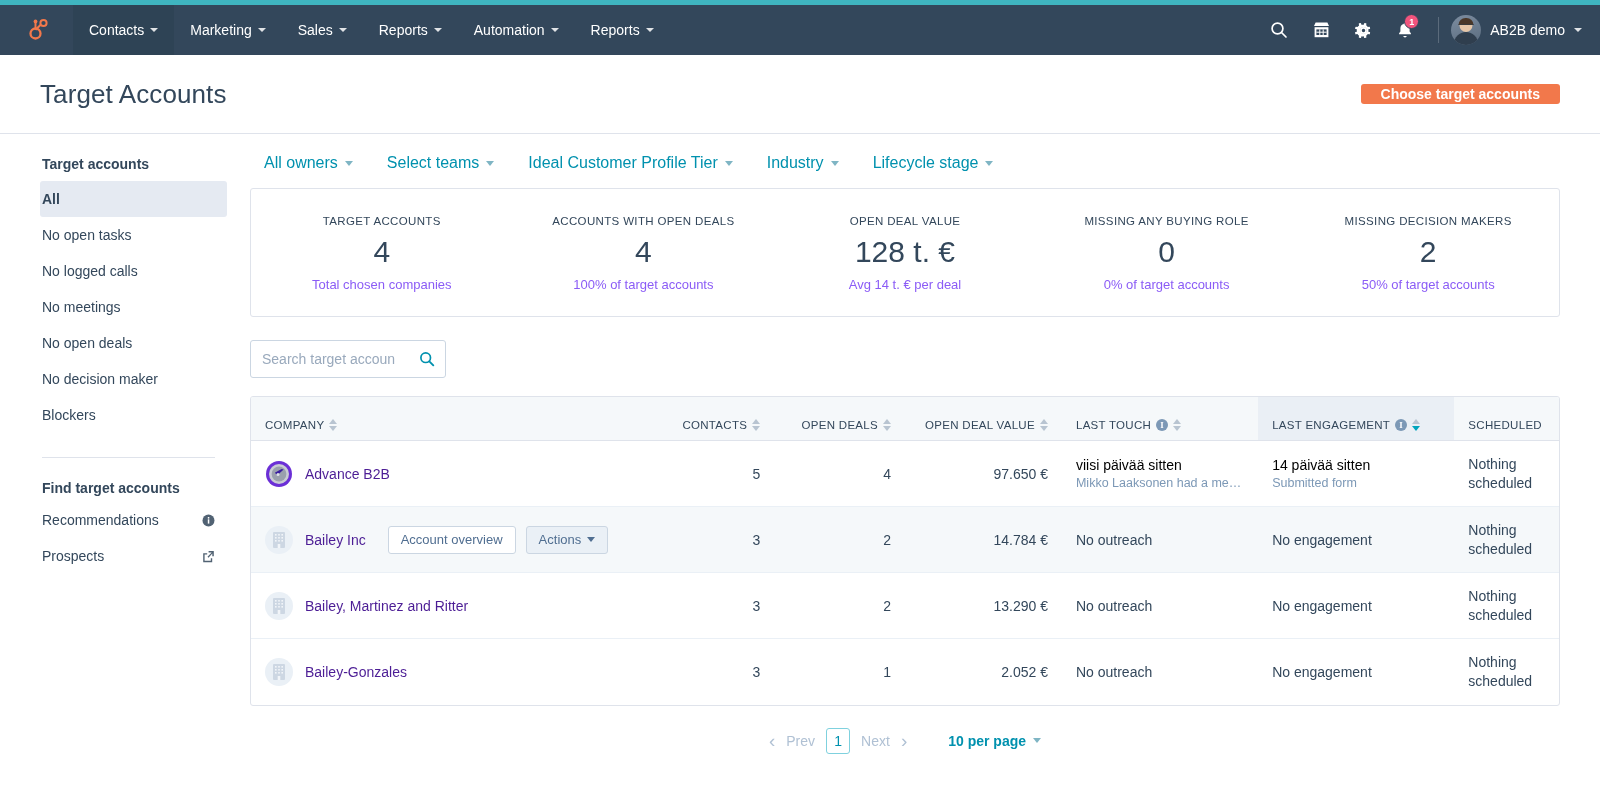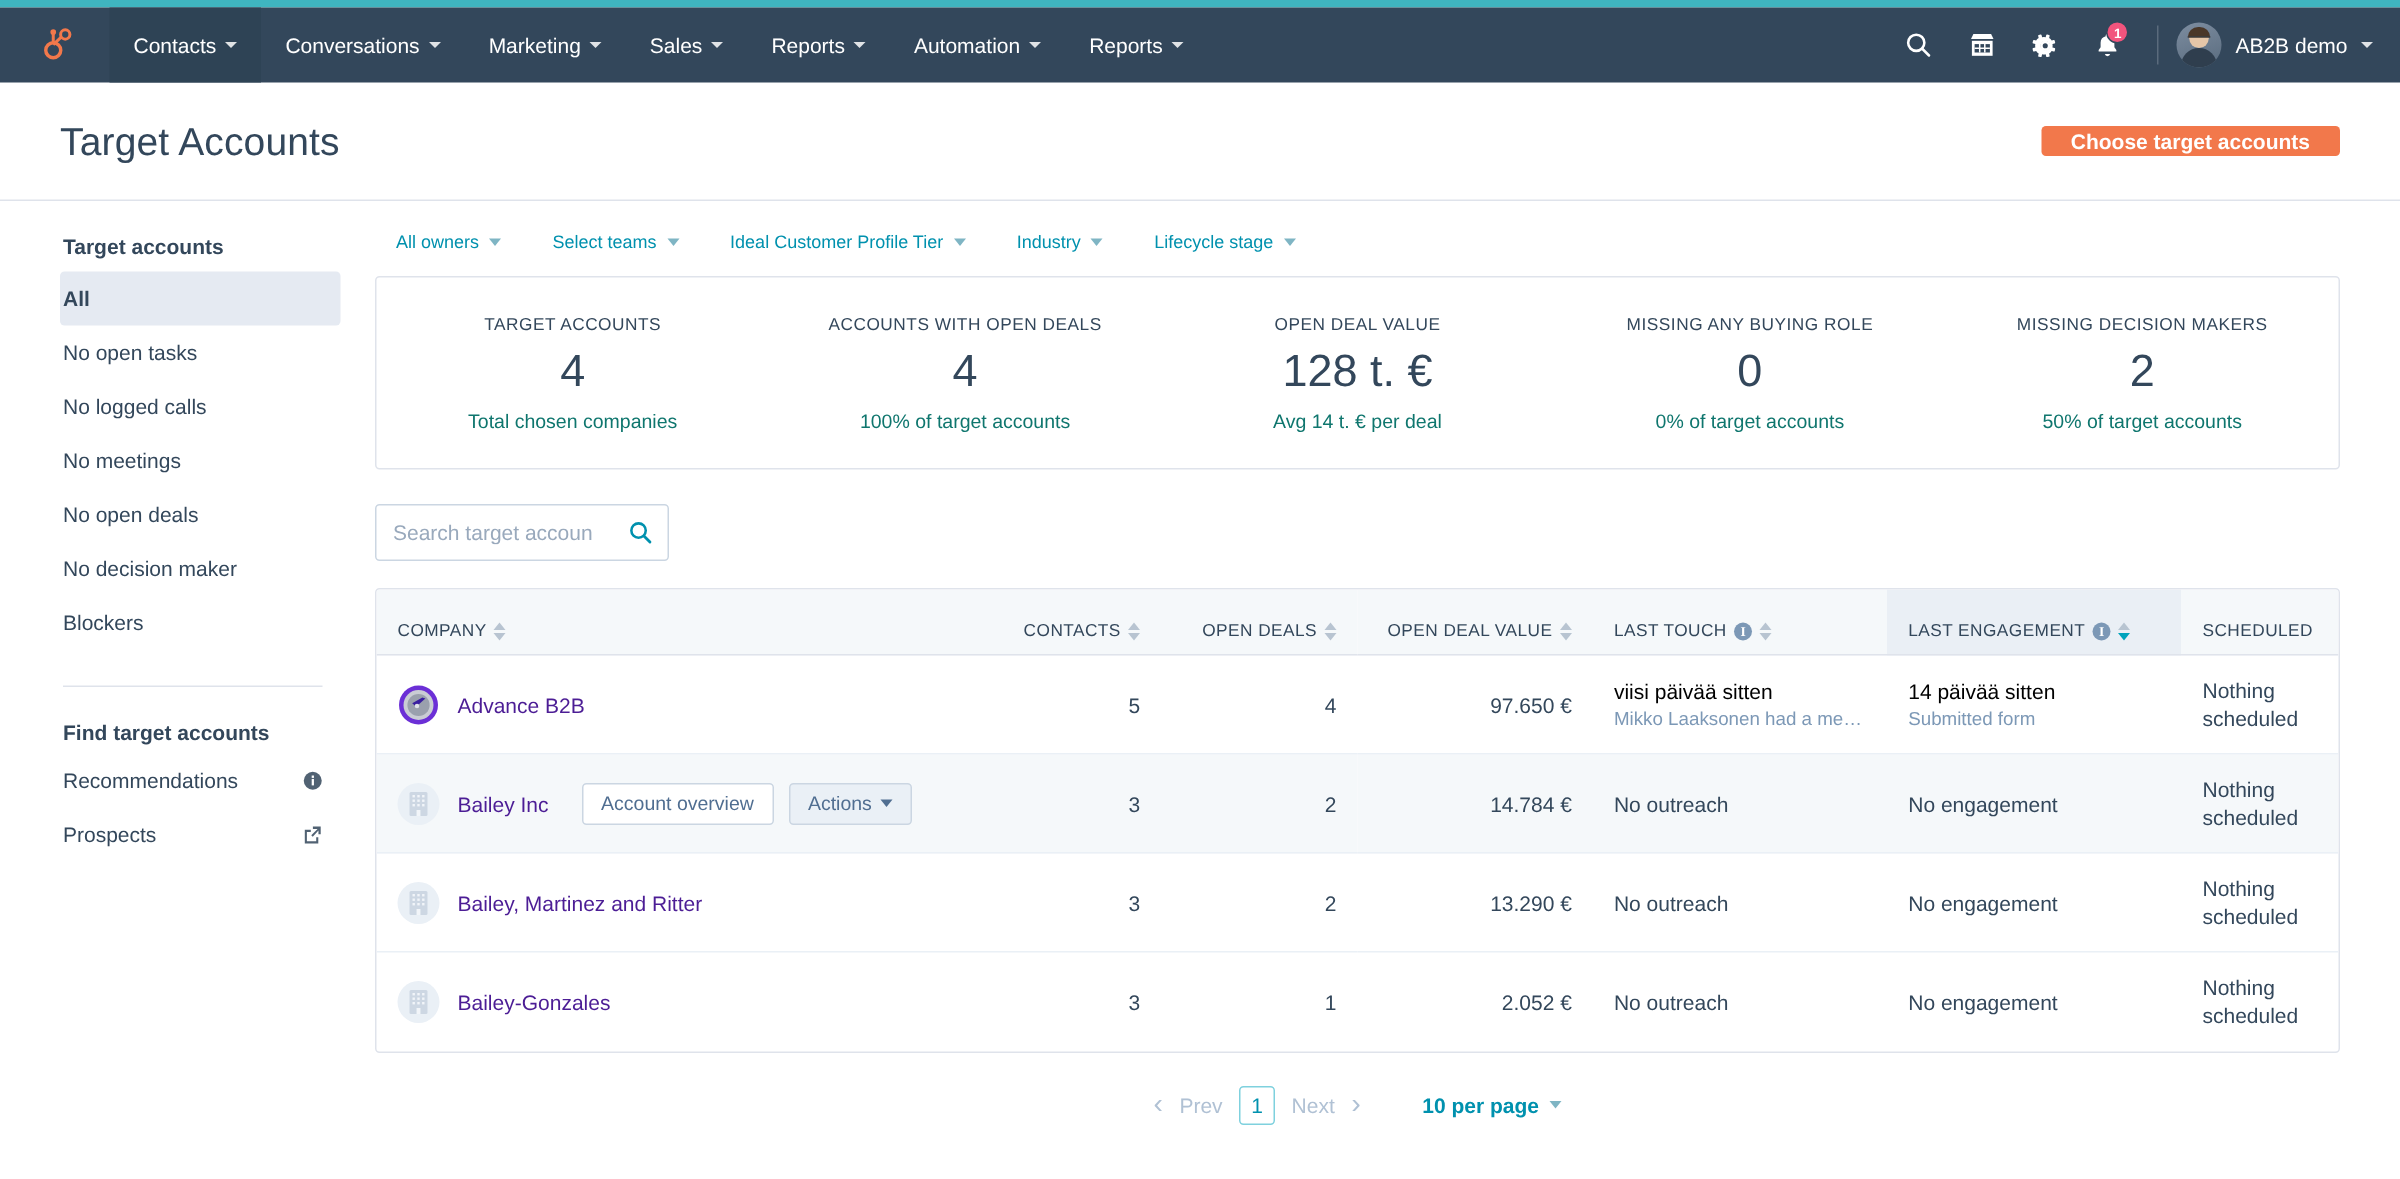--- a/index.html
+++ b/index.html
@@ -109,41 +109,41 @@
   .side-item .trail { color: #33475b; display: flex; align-items: center; opacity: .85; }
   .side-sep { height: 1px; background: #dfe3eb; margin: 24px 12px 22px 2px; }
   .side-title.second { margin-bottom: 6px; }
 
   
   .main { flex: 1; padding: 20px 40px 0 5px; min-width: 0; }
 
   .filterbar { display: flex; align-items: center; gap: 34px; padding: 0 0 16px 14px; }
   .filter {
     display: flex; align-items: center; gap: 7px;
-    font-size: 12px; color: #0091ae; cursor: pointer; white-space: nowrap;
+    font-size: 16px; color: #0091ae; cursor: pointer; white-space: nowrap;
   }
   .caret-f {
     width: 0; height: 0; border-left: 4px solid transparent;
     border-right: 4px solid transparent; border-top: 5px solid #7fb5c4;
   }
 
   
   .card {
     background: #fff; border: 1px solid #dfe3eb; border-radius: 3px;
   }
   .stats {
     display: flex; padding: 26px 0 24px;
   }
   .stat { flex: 1; text-align: center; }
   .stat-label {
     font-size: 11.5px; letter-spacing: .35px; color: #33475b;
     text-transform: uppercase; margin-bottom: 6px;
   }
   .stat-value { font-size: 30px; font-weight: 300; color: #33475b; line-height: 1.25; }
-  .stat-sub { font-size: 13px; color: #0f766e; margin-top: 6px; }
+  .stat-sub { font-size: 13px; color: #8b5cf6; margin-top: 6px; }
 
   
   .searchrow { padding: 23px 0 18px 0; }
   .searchbox {
     position: relative; width: 196px; height: 38px;
     border: 1px solid #cbd6e2; border-radius: 3px; background: #fff;
     display: flex; align-items: center;
   }
   .searchbox input {
     border: none; outline: none; background: transparent;
@@ -242,24 +242,20 @@
       <circle cx="12.5" cy="17.5" r="5" fill="none" stroke="#f2784b" stroke-width="2.3"></circle>
       <line x1="12.5" y1="12.5" x2="12.5" y2="6" stroke="#f2784b" stroke-width="2"></line>
       <line x1="12.5" y1="13.8" x2="18" y2="8.6" stroke="#f2784b" stroke-width="2"></line>
       <circle cx="12.5" cy="5.4" r="1.9" fill="#f2784b"></circle>
     </svg>
   </div>
 
   <div class="nav-items">
     <div class="nav-item active">
       <span>Contacts</span>
-      <i class="caret-d"></i>
-    </div>
-    <div class="nav-item">
-      <span>Conversations</span>
       <i class="caret-d"></i>
     </div>
     <div class="nav-item">
       <span>Marketing</span>
       <i class="caret-d"></i>
     </div>
     <div class="nav-item">
       <span>Sales</span>
       <i class="caret-d"></i>
     </div>

